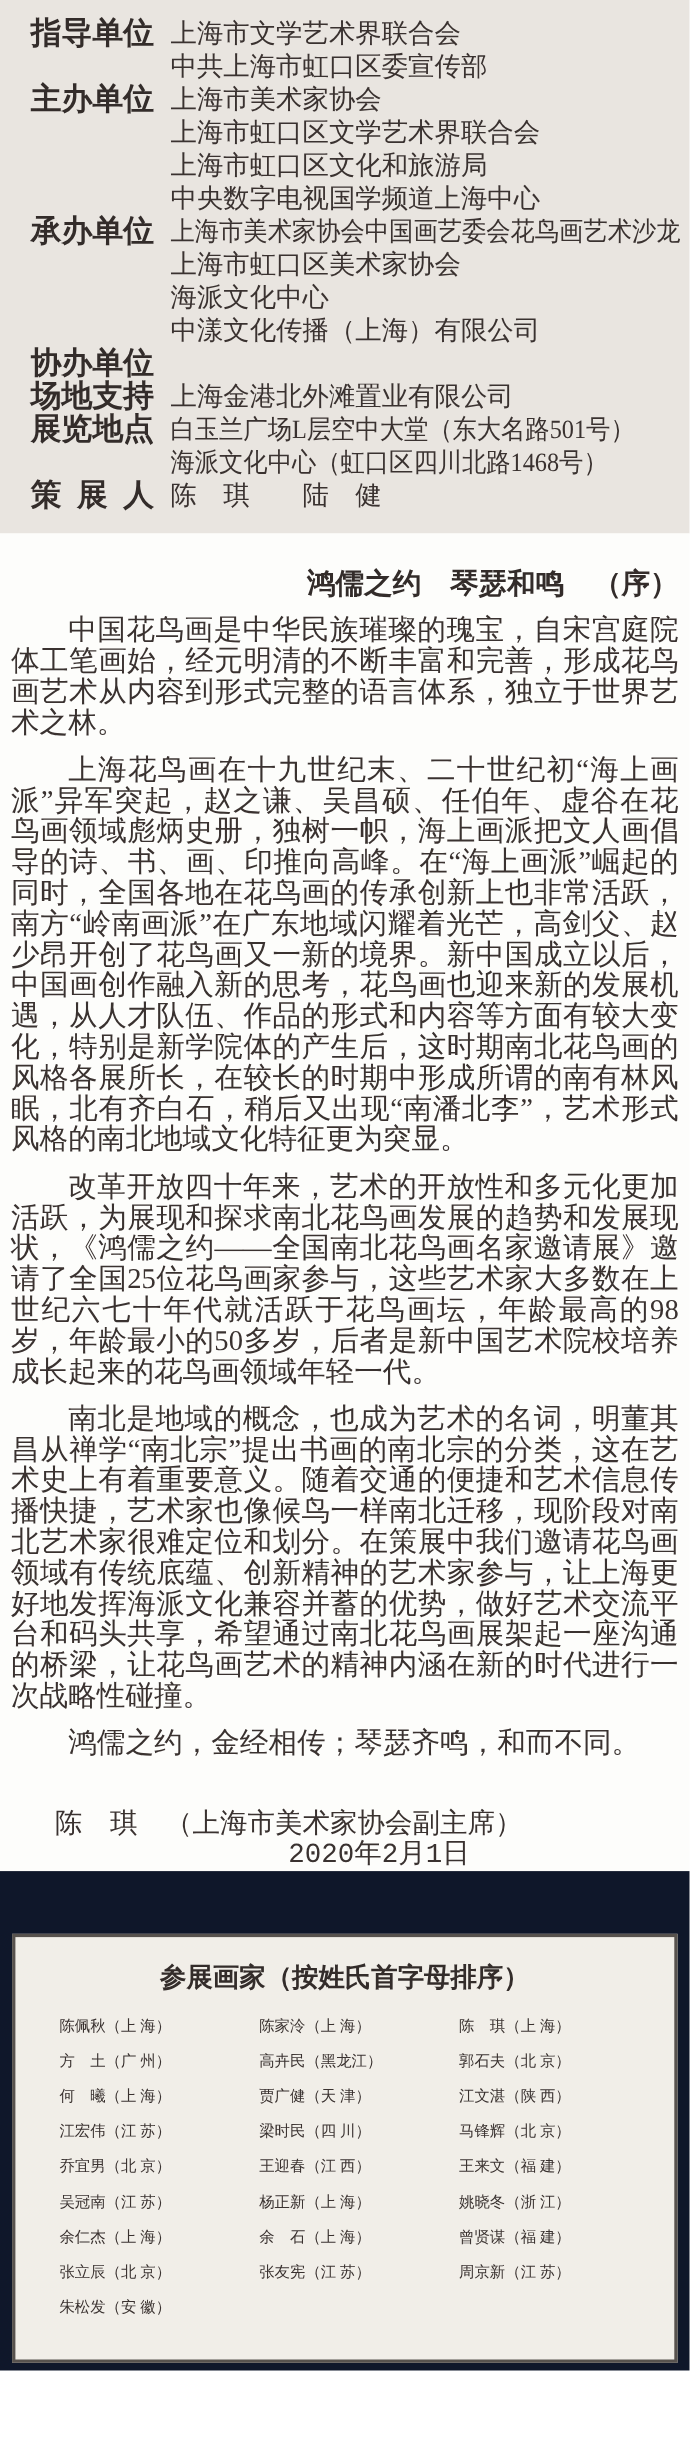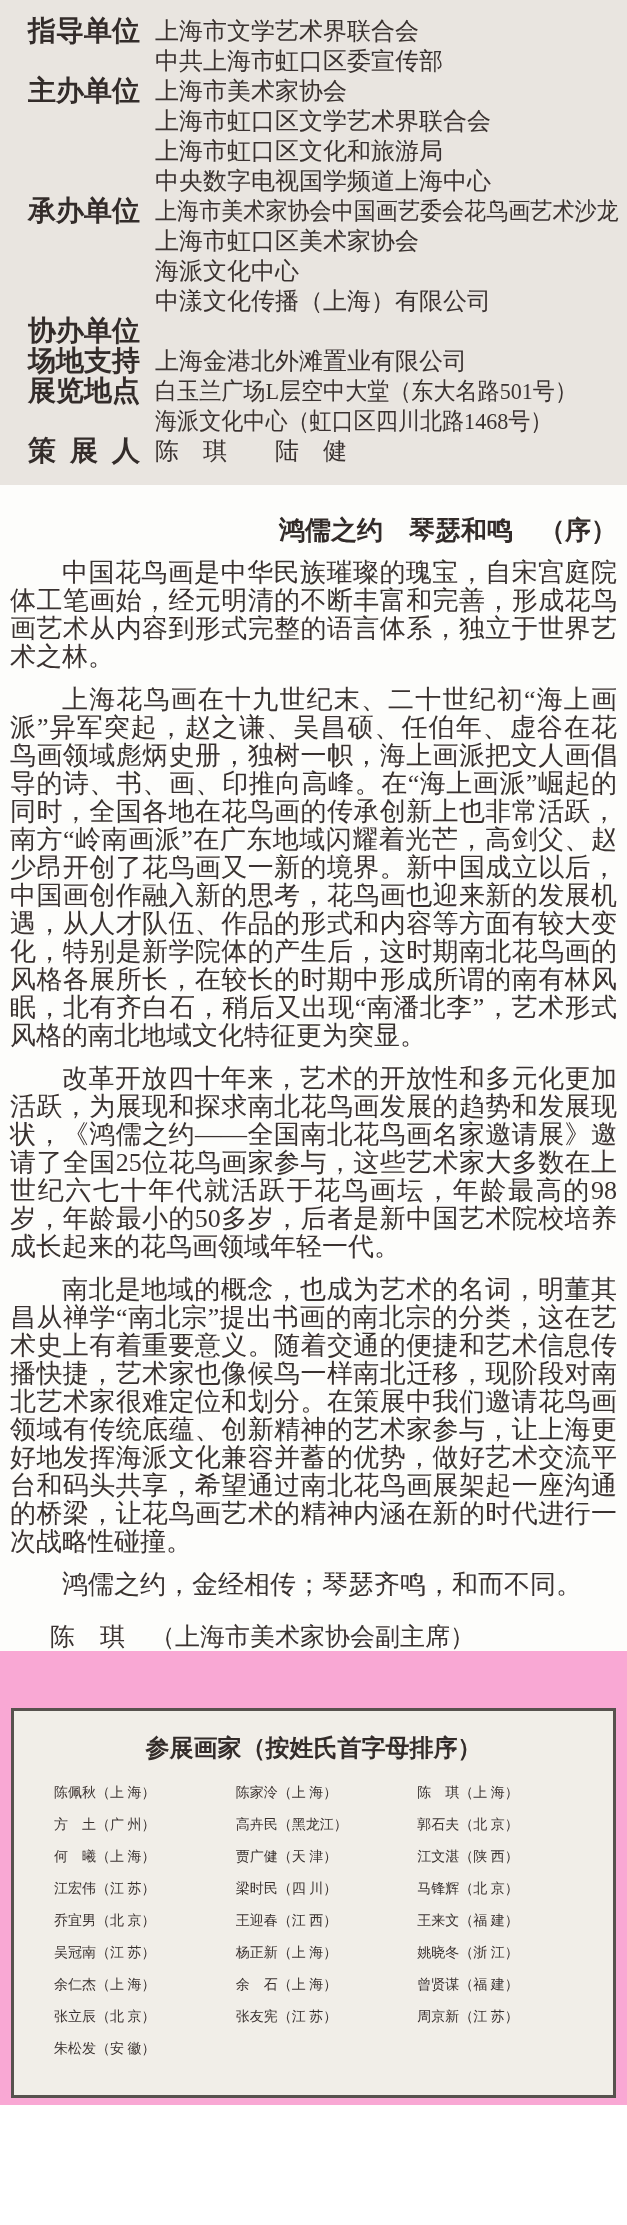--- a/index.html
+++ b/index.html
@@ -57,36 +57,36 @@
   }
   .preface-paragraph {
     margin: 0 0 15px 0;
     font-size: 26px;
     line-height: 28px;
     text-align: justify;
     text-indent: 2em;
     letter-spacing: 0;
   }
   .preface-paragraph:last-of-type { margin-bottom: 0; }
-  .signature-block { margin-top: 24px; }
+  .signature-block { margin-top: 46px; font-family: Liberation Mono, monospace; }
   .signature-line {
     text-align: right;
     padding-right: 142px;
     font-size: 25px;
     line-height: 28px;
   }
   .signature-date {
     text-align: right;
     padding-right: 190px;
     font-size: 25px;
     line-height: 28px;
   }
   
   .participants-section {
-    background: #f9a8d4;
+    background: #0f172a;
     padding: 57px 11px 7px 11px;
     box-sizing: border-box;
   }
   .participants-box {
     border: 3px solid #57524e;
     background: #f1eee8;
     padding: 22px 0 30px 0;
     box-sizing: border-box;
   }
   .participants-title {
@@ -167,20 +167,21 @@
   <div class="preface-title">鸿儒之约　琴瑟和鸣　（序）</div>
   <div id="preface-body">
       <p class="preface-paragraph">中国花鸟画是中华民族璀璨的瑰宝，自宋宫庭院体工笔画始，经元明清的不断丰富和完善，形成花鸟画艺术从内容到形式完整的语言体系，独立于世界艺术之林。</p>
       <p class="preface-paragraph">上海花鸟画在十九世纪末、二十世纪初“海上画派”异军突起，赵之谦、吴昌硕、任伯年、虚谷在花鸟画领域彪炳史册，独树一帜，海上画派把文人画倡导的诗、书、画、印推向高峰。在“海上画派”崛起的同时，全国各地在花鸟画的传承创新上也非常活跃，南方“岭南画派”在广东地域闪耀着光芒，高剑父、赵少昂开创了花鸟画又一新的境界。新中国成立以后，中国画创作融入新的思考，花鸟画也迎来新的发展机遇，从人才队伍、作品的形式和内容等方面有较大变化，特别是新学院体的产生后，这时期南北花鸟画的风格各展所长，在较长的时期中形成所谓的南有林风眠，北有齐白石，稍后又出现“南潘北李”，艺术形式风格的南北地域文化特征更为突显。</p>
       <p class="preface-paragraph">改革开放四十年来，艺术的开放性和多元化更加活跃，为展现和探求南北花鸟画发展的趋势和发展现状，《鸿儒之约——全国南北花鸟画名家邀请展》邀请了全国25位花鸟画家参与，这些艺术家大多数在上世纪六七十年代就活跃于花鸟画坛，年龄最高的98岁，年龄最小的50多岁，后者是新中国艺术院校培养成长起来的花鸟画领域年轻一代。</p>
       <p class="preface-paragraph">南北是地域的概念，也成为艺术的名词，明董其昌从禅学“南北宗”提出书画的南北宗的分类，这在艺术史上有着重要意义。随着交通的便捷和艺术信息传播快捷，艺术家也像候鸟一样南北迁移，现阶段对南北艺术家很难定位和划分。在策展中我们邀请花鸟画领域有传统底蕴、创新精神的艺术家参与，让上海更好地发挥海派文化兼容并蓄的优势，做好艺术交流平台和码头共享，希望通过南北花鸟画展架起一座沟通的桥梁，让花鸟画艺术的精神内涵在新的时代进行一次战略性碰撞。</p>
       <p class="preface-paragraph">鸿儒之约，金经相传；琴瑟齐鸣，和而不同。</p>
     </div>
   <div class="signature-block">
     <div class="signature-line">陈　琪　（上海市美术家协会副主席）</div>
+    <div class="signature-date">2020年2月1日</div>
   </div>
 </div>
 
 <div class="participants-section">
   <div class="participants-box">
     <div class="participants-title">参展画家（按姓氏首字母排序）</div>
     <div class="artist-grid" id="artist-grid">
         <div class="artist-item">陈佩秋（上 海）</div>
         <div class="artist-item">陈家泠（上 海）</div>
         <div class="artist-item">陈　琪（上 海）</div>

